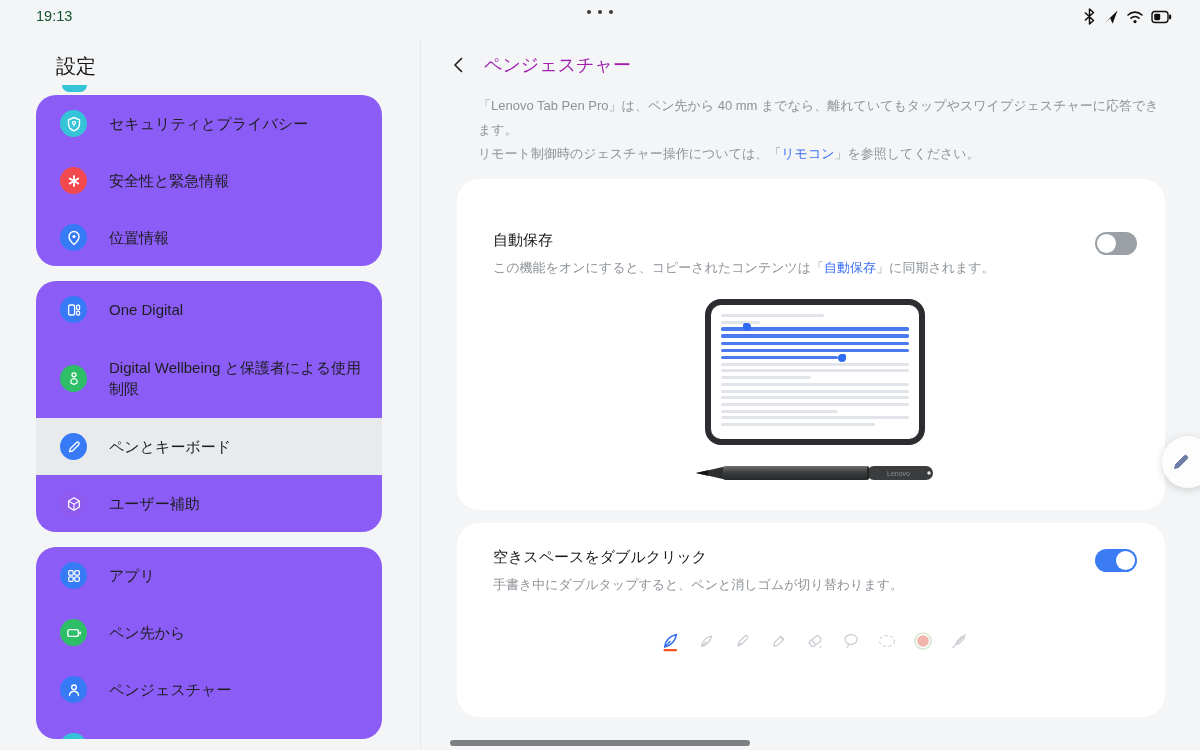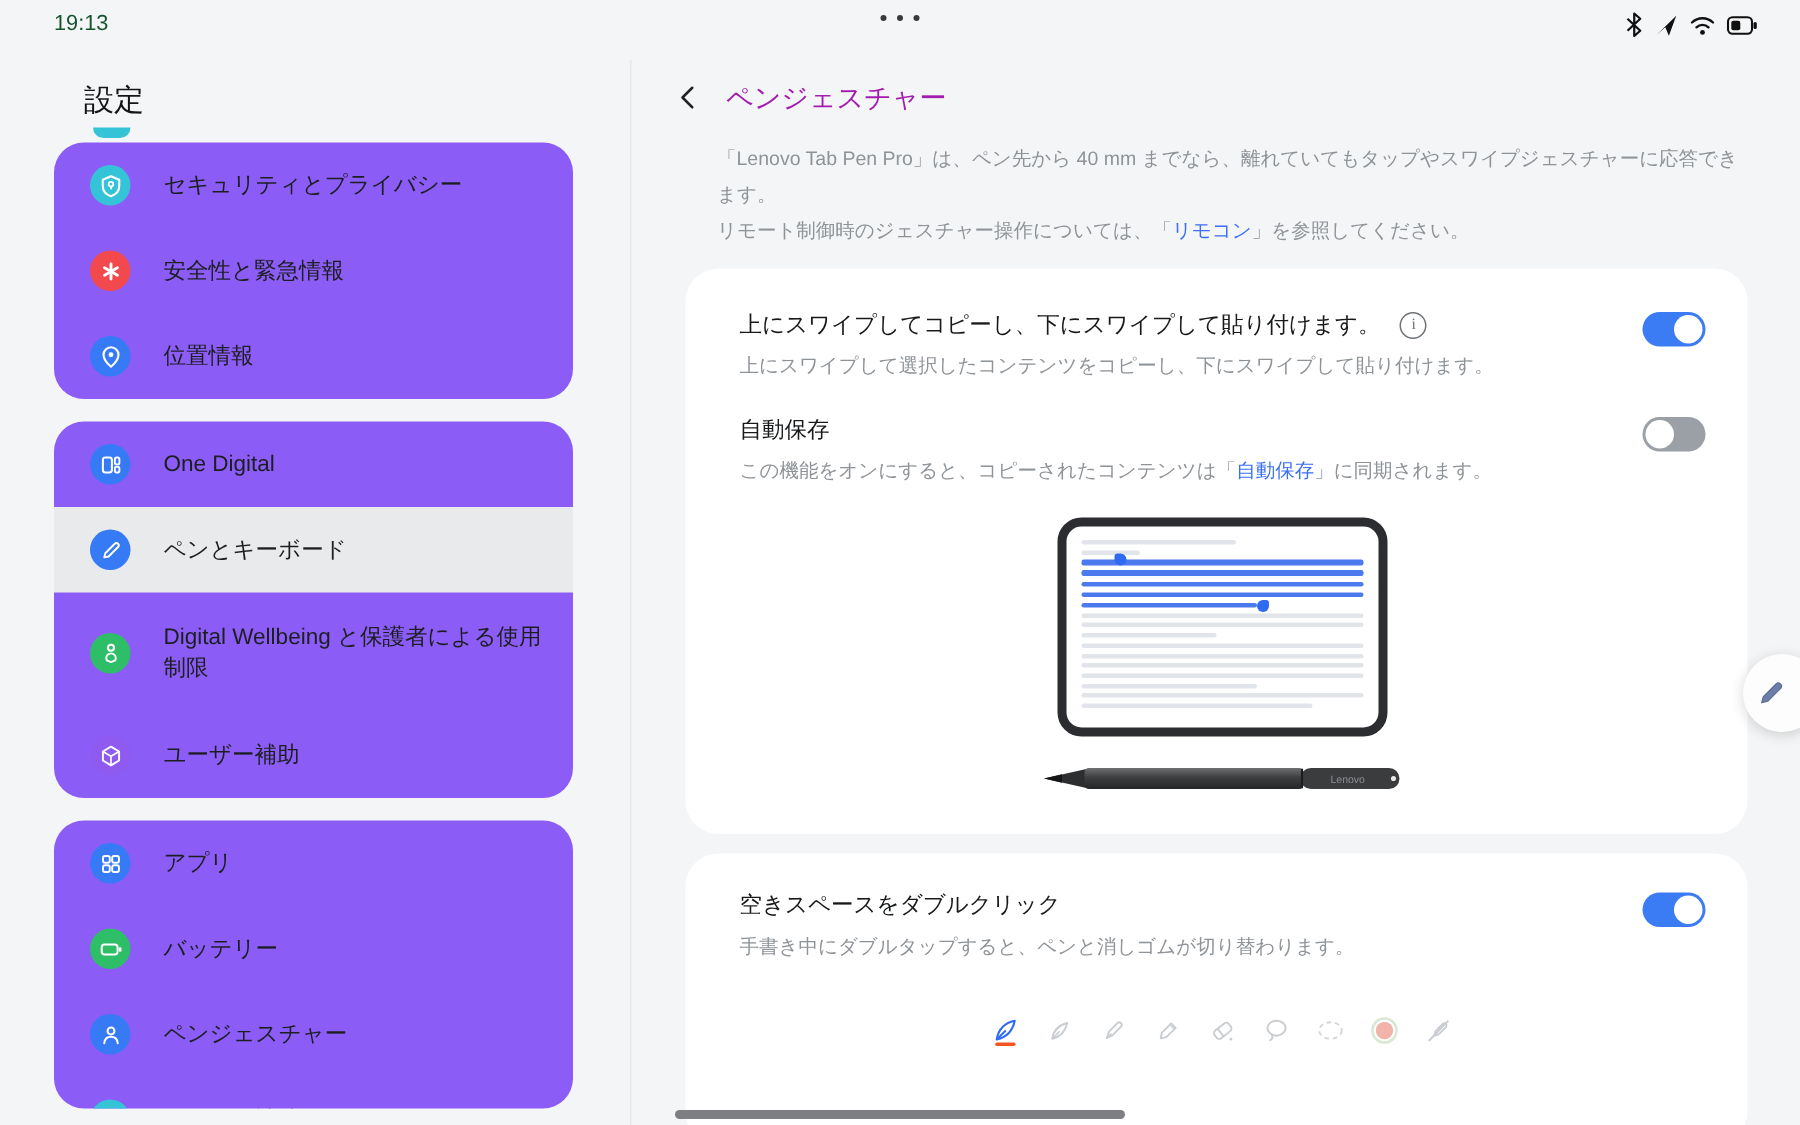--- a/index.html
+++ b/index.html
@@ -155,36 +155,36 @@
     <div class="srow">
       <span class="ic bg-blue">
         <svg width="16" height="16" viewBox="0 0 16 16">
             <rect x="2.6" y="3" width="6" height="10" rx="1.6" fill="none" stroke="#fff" stroke-width="1.35"></rect>
             <rect x="10.6" y="3" width="3" height="4.6" rx="1.1" fill="none" stroke="#fff" stroke-width="1.25"></rect>
             <rect x="10.6" y="9.2" width="3" height="3.8" rx="1.1" fill="none" stroke="#fff" stroke-width="1.25"></rect>
           </svg>
       </span>
       <span class="slabel">One Digital</span>
     </div>
+    <div class="srow two">
+      <span class="ic bg-green">
+        <svg width="16" height="16" viewBox="0 0 16 16">
+            <circle cx="8" cy="4.8" r="2" fill="none" stroke="#fff" stroke-width="1.35"></circle>
+            <path d="M5.2 13.2 C4.1 10.8 5.6 8.6 8 8.6 C10.4 8.6 11.9 10.8 10.8 13.2 L8 14.4 Z" fill="none" stroke="#fff" stroke-width="1.25" stroke-linejoin="round"></path>
+          </svg>
+      </span>
+      <span class="slabel">Digital Wellbeing と保護者による使用制限</span>
+    </div>
     <div class="srow sel">
       <span class="ic bg-blue">
         <svg width="16" height="16" viewBox="0 0 16 16">
             <path d="M3.5 12.6 L4.2 9.8 L10.5 3.5 A1.55 1.55 0 0 1 12.7 5.7 L6.4 12 L3.5 12.6 Z" fill="none" stroke="#fff" stroke-width="1.3" stroke-linejoin="round"></path>
           </svg>
       </span>
       <span class="slabel">ペンとキーボード</span>
-    </div>
-    <div class="srow two">
-      <span class="ic bg-green">
-        <svg width="16" height="16" viewBox="0 0 16 16">
-            <circle cx="8" cy="4.8" r="2" fill="none" stroke="#fff" stroke-width="1.35"></circle>
-            <path d="M5.2 13.2 C4.1 10.8 5.6 8.6 8 8.6 C10.4 8.6 11.9 10.8 10.8 13.2 L8 14.4 Z" fill="none" stroke="#fff" stroke-width="1.25" stroke-linejoin="round"></path>
-          </svg>
-      </span>
-      <span class="slabel">Digital Wellbeing と保護者による使用制限</span>
     </div>
     <div class="srow">
       <span class="ic bg-purple">
         <svg width="16" height="16" viewBox="0 0 16 16">
             <path d="M8 1.8 L13.4 5 V11 L8 14.2 L2.6 11 V5 Z" fill="none" stroke="#fff" stroke-width="1.3" stroke-linejoin="round"></path>
             <path d="M2.9 5.2 L8 8.2 L13.1 5.2 M8 8.2 V14" stroke="#fff" stroke-width="1.1" fill="none"></path>
           </svg>
       </span>
       <span class="slabel">ユーザー補助</span>
     </div>
@@ -204,21 +204,21 @@
       </span>
       <span class="slabel">アプリ</span>
     </div>
     <div class="srow">
       <span class="ic bg-green">
         <svg width="16" height="16" viewBox="0 0 16 16">
             <rect x="1.8" y="4.6" width="10.6" height="6.8" rx="2" fill="none" stroke="#fff" stroke-width="1.35"></rect>
             <rect x="13.2" y="6.5" width="1.8" height="3" rx="0.9" fill="#fff"></rect>
           </svg>
       </span>
-      <span class="slabel">バッテリー</span>
+      <span class="slabel">ペン先から</span>
     </div>
     <div class="srow">
       <span class="ic bg-blue">
         <svg width="16" height="16" viewBox="0 0 16 16">
             <circle cx="8" cy="5.3" r="2.3" fill="none" stroke="#fff" stroke-width="1.35"></circle>
             <path d="M3.5 13.5 C3.8 10.6 5.6 9.2 8 9.2 C10.4 9.2 12.2 10.6 12.5 13.5" fill="none" stroke="#fff" stroke-width="1.35" stroke-linecap="round"></path>
           </svg>
       </span>
       <span class="slabel">ペンジェスチャー</span>
     </div>
@@ -243,32 +243,20 @@
     </span>
     <span class="mtitle">ペンジェスチャー</span>
   </div>
 
   <div class="mdesc">
     <span>「Lenovo Tab Pen Pro」は、ペン先から 40 mm までなら、離れていてもタップやスワイプジェスチャーに応答できます。</span><br>
     <span>リモート制御時のジェスチャー操作については、「</span><span class="link">リモコン</span><span>」を参照してください。</span>
   </div>
 
   <div class="mcard cardA">
-    <div class="prow">
-      <div class="ptext">
-        <div class="ptitle">
-          <span>上にスワイプしてコピーし、下にスワイプして貼り付けます。</span>
-          <i class="info">i</i>
-        </div>
-        <div class="psub">上にスワイプして選択したコンテンツをコピーし、下にスワイプして貼り付けます。</div>
-      </div>
-      <div class="toggle on">
-          <span class="knob"></span>
-        </div>
-    </div>
 
     <div class="prow gap2">
       <div class="ptext">
         <div class="ptitle">
             <span>自動保存</span>
           </div>
         <div class="psub">
           <span>この機能をオンにすると、コピーされたコンテンツは「</span><span class="link">自動保存</span><span>」に同期されます。</span>
         </div>
       </div>

